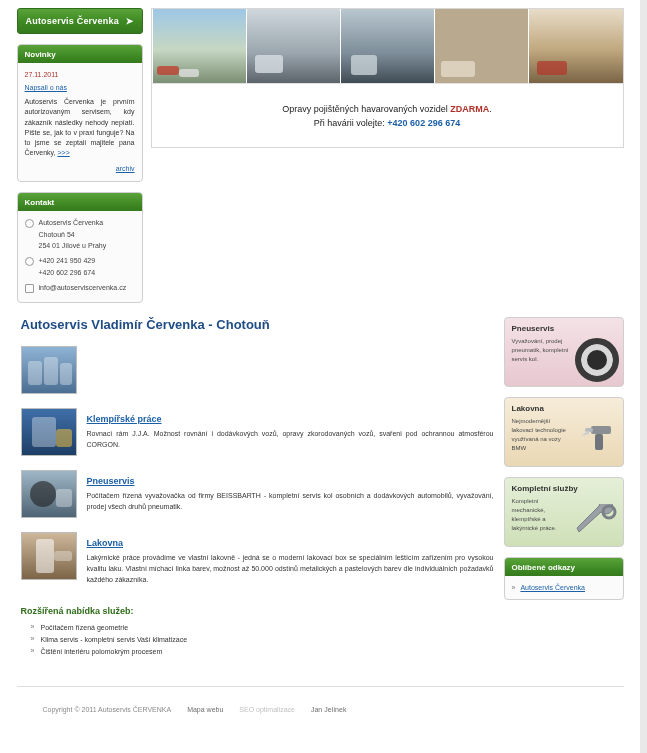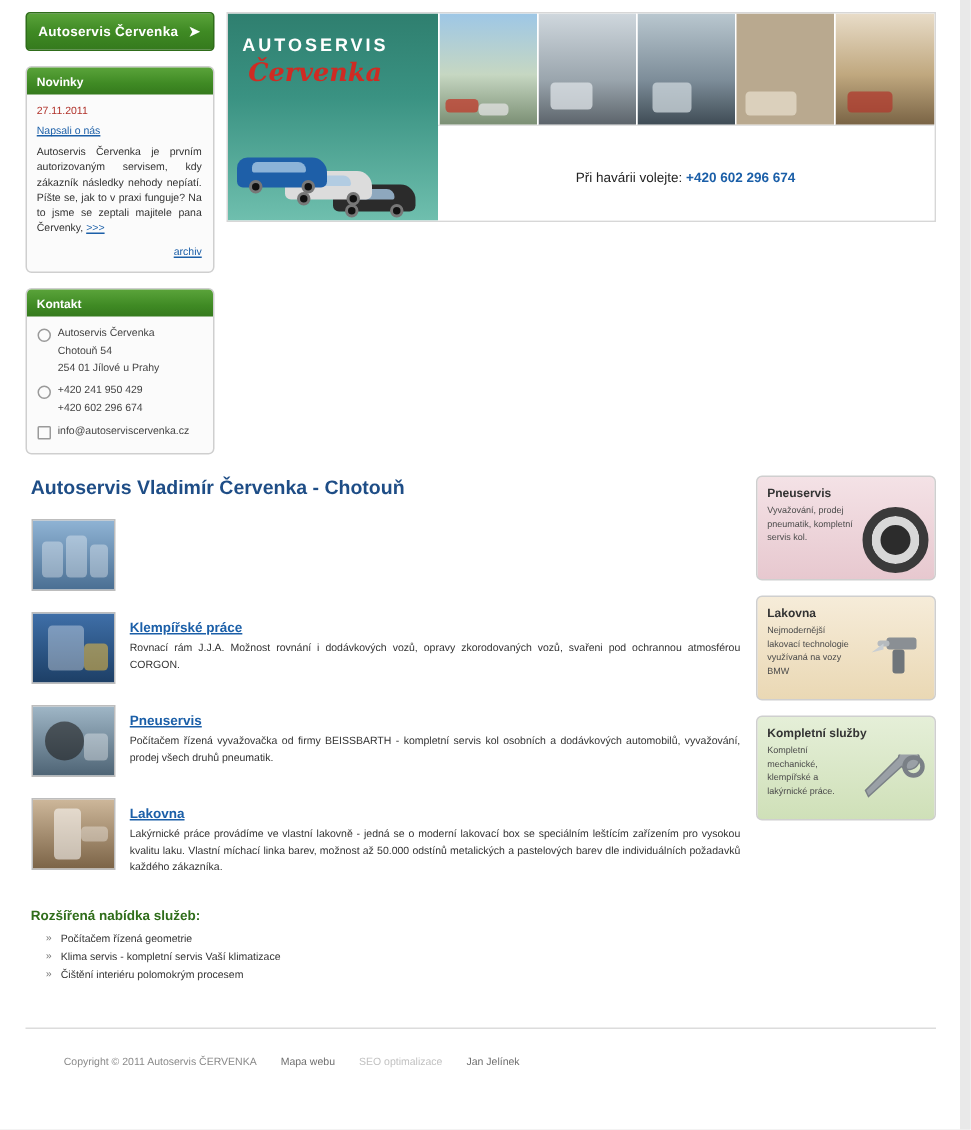--- a/index.html
+++ b/index.html
@@ -327,39 +327,20 @@
               <span class="contact-ico sq"></span>
               <span>info@autoserviscervenka.cz</span>
             </div>
           </div>
         </div>
       </div>
 
       <div class="col-right">
         <div class="banner">
 
-          <div class="banner-left">
-            <div class="t1">AUTOSERVIS</div>
-            <div class="t2">Červenka</div>
-            <div class="car c3">
-              <span class="win"></span>
-                <span class="wheel" style="left:8px;"></span>
-                <span class="wheel" style="right:8px;"></span>
-            </div>
-            <div class="car c2">
-              <span class="win"></span>
-                <span class="wheel" style="left:8px;"></span>
-                <span class="wheel" style="right:8px;"></span>
-            </div>
-            <div class="car c1">
-              <span class="win"></span>
-                <span class="wheel" style="left:8px;"></span>
-                <span class="wheel" style="right:8px;"></span>
-            </div>
-          </div>
 
           <div class="banner-right">
             <div class="photo-strip">
               <div class="photo p1">
                 <span class="blob" style="left:4px;bottom:8px;width:22px;height:9px;background:#c0392b;"></span>
                 <span class="blob" style="left:26px;bottom:6px;width:20px;height:8px;background:#e3e3e3;"></span>
               </div>
               <div class="photo p2">
                 <span class="blob" style="left:8px;bottom:10px;width:28px;height:18px;background:#dfe4e8;"></span>
               </div>
@@ -367,20 +348,23 @@
                 <span class="blob" style="left:10px;bottom:8px;width:26px;height:20px;background:#cfd8de;"></span>
               </div>
               <div class="photo p4">
                 <span class="blob" style="left:6px;bottom:6px;width:34px;height:16px;background:#e7ddcb;"></span>
               </div>
               <div class="photo p5">
                 <span class="blob" style="left:8px;bottom:8px;width:30px;height:14px;background:#b03a2e;"></span>
               </div>
             </div>
             <div class="banner-text">
+              <div class="bt1">
+                <span>Opravy pojištěných havarovaných vozidel </span><b>ZDARMA</b><span>.</span>
+              </div>
               <div class="bt2">
                 <span>Při havárii volejte: </span><span class="tel">+420 602 296 674</span>
               </div>
             </div>
           </div>
         </div>
       </div>
     </div>
 
     <div class="content-row">
@@ -464,20 +448,29 @@
           <div class="promo-title">Kompletní služby</div>
           <div class="promo-text">Kompletní mechanické, klempířské a lakýrnické práce.</div>
           <div class="promo-art">
             <svg class="wrench-art" viewBox="0 0 44 34" xmlns="http://www.w3.org/2000/svg">
               <path d="M4 28 L26 8 a7 7 0 1 0 -2 -6 L2 24 Z" fill="#9aa0a6" stroke="#7a8086"></path>
               <circle cx="34" cy="8" r="6" fill="none" stroke="#7a8086" stroke-width="3"></circle>
             </svg>
           </div>
         </div>
 
+        <div class="links-panel">
+          <div class="panel-head" style="margin:0;border-radius:3px 3px 0 0;">Oblíbené odkazy</div>
+          <div class="links-body">
+            <div class="link-row">
+              <span class="link-bullet">»</span>
+              <a href="#">Autoservis Červenka</a>
+            </div>
+          </div>
+        </div>
       </div>
     </div>
 
     <div class="footer">
       <span>Copyright © 2011 Autoservis ČERVENKA</span>
       <a href="#">Mapa webu</a>
       <span class="muted">SEO optimalizace</span>
       <a href="#">Jan Jelínek</a>
     </div>
 

